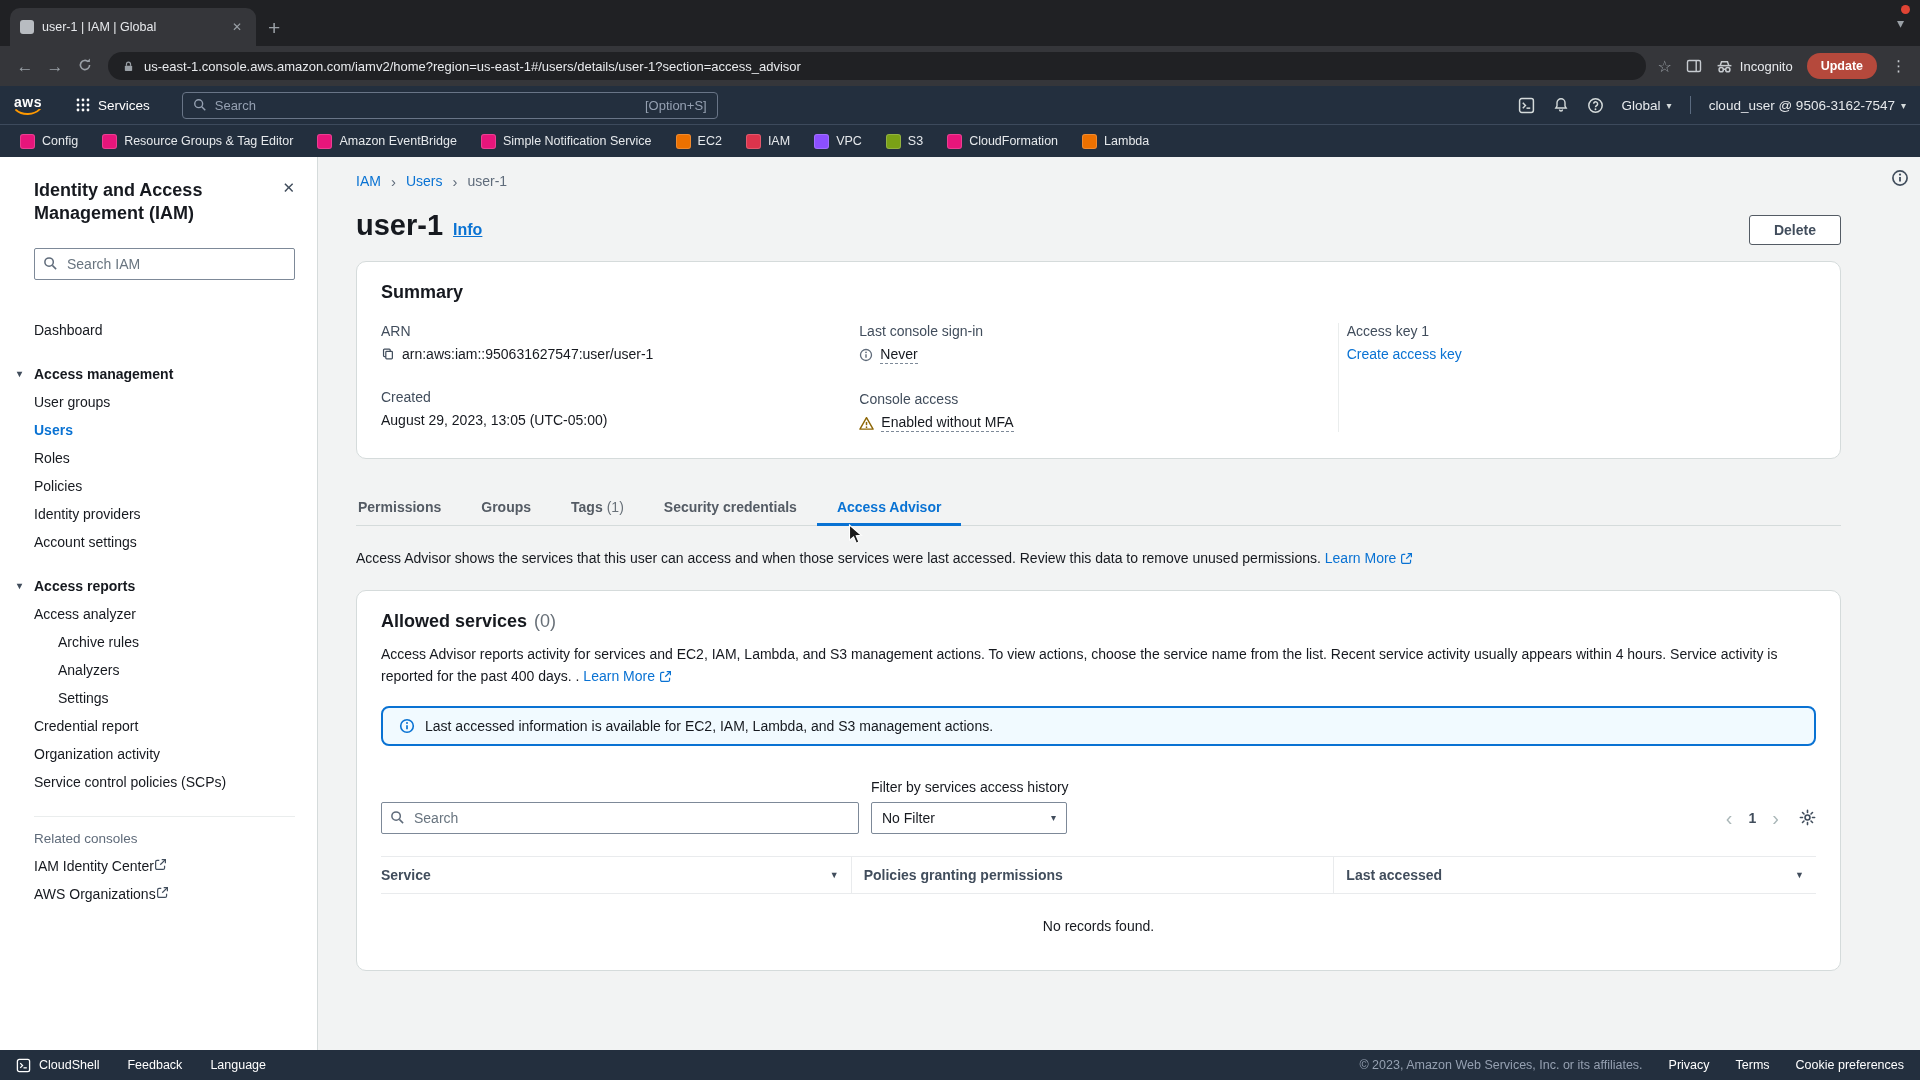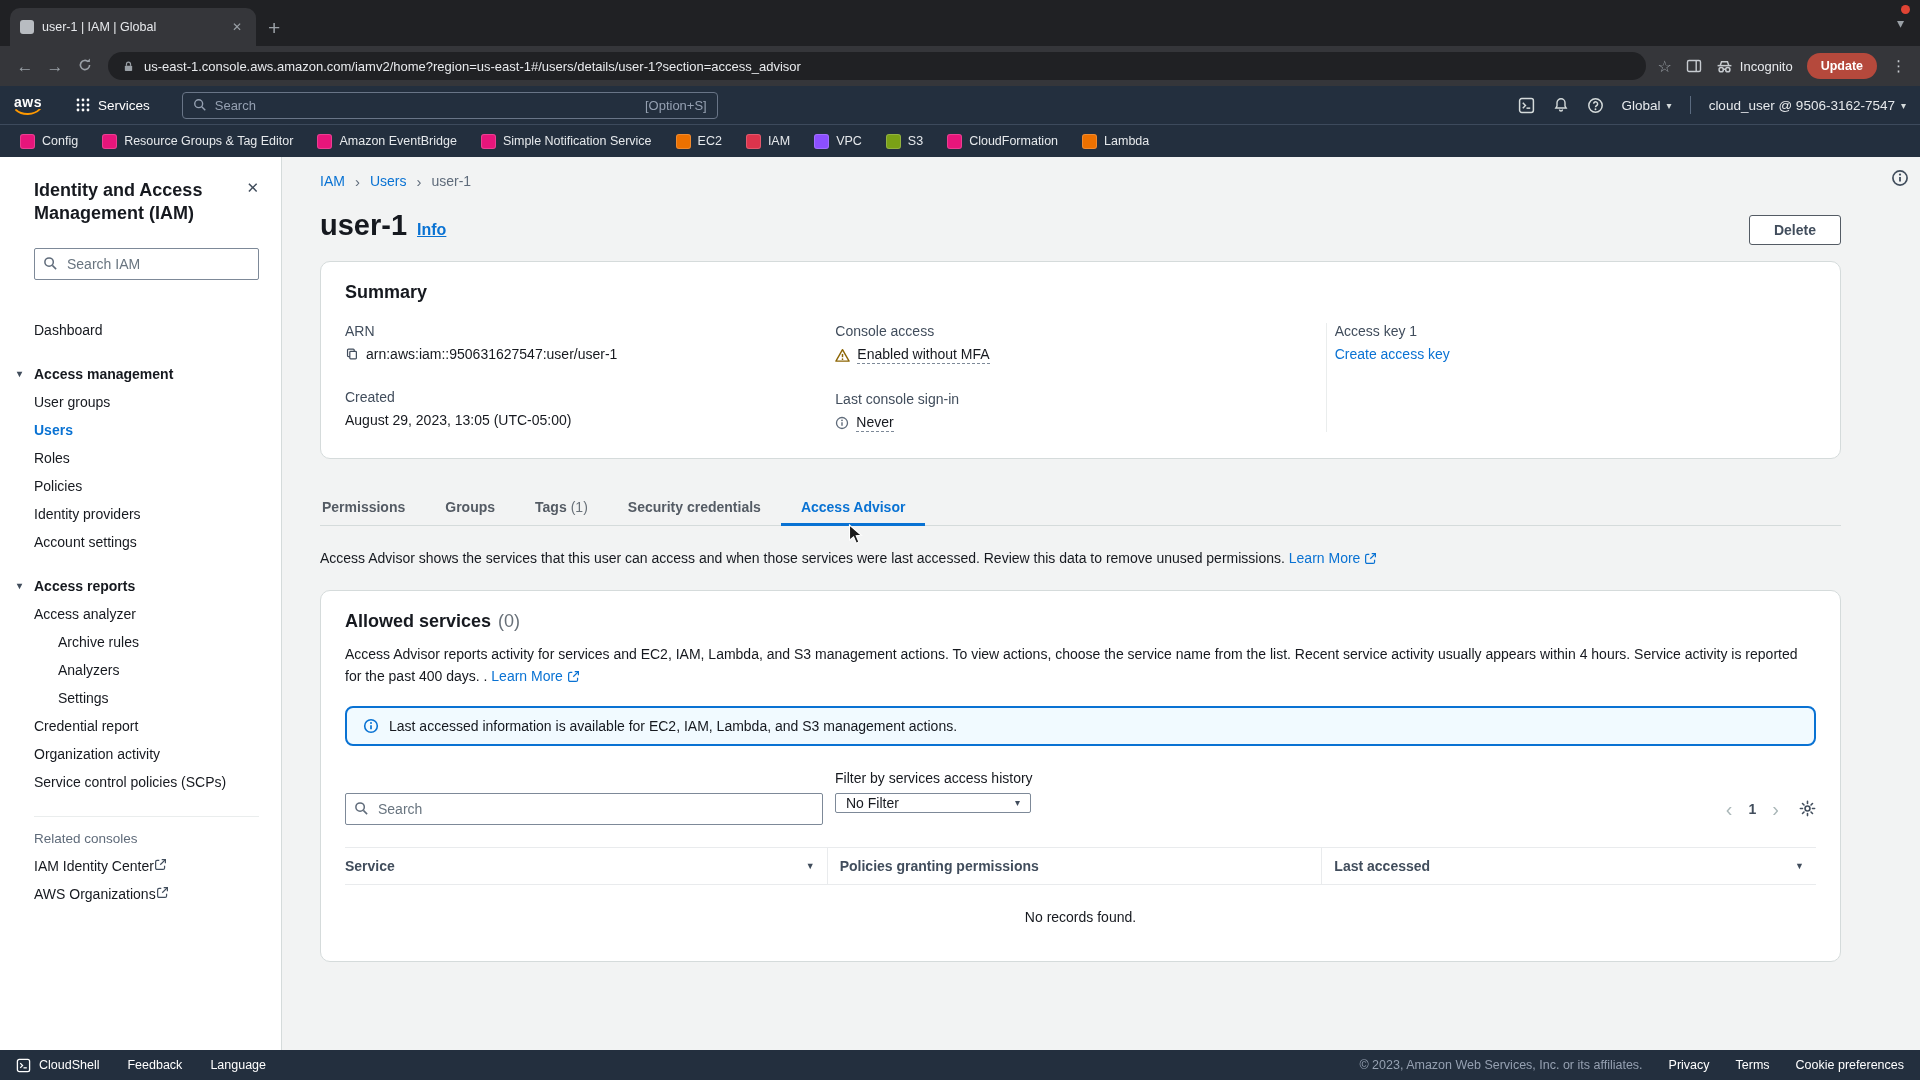--- a/index.html
+++ b/index.html
@@ -41,21 +41,21 @@
   .caret{font-size:10px;color:#d5dbdb}
   .vdiv{width:1px;height:18px;background:#5b6b80}
 
   
   .favbar{height:33px;background:#232f3e;border-top:1px solid #3d4a5c;display:flex;align-items:center;gap:24px;padding:0 20px;color:#e6e9ec;font-size:12.5px;flex:none}
   .fav{display:flex;align-items:center;gap:7px;white-space:nowrap}
   .fav-ico{width:15px;height:15px;border-radius:3px;flex:none;box-shadow:inset 0 0 0 1px rgba(255,255,255,.18)}
 
   
   .body{flex:1;display:flex;min-height:0}
-  .sidebar{width:282px;background:#fff;border-right:1px solid #d5dbdb;padding:22px 22px 20px 34px;position:relative;flex:none;overflow:hidden}
+  .sidebar{width:318px;background:#fff;border-right:1px solid #d5dbdb;padding:22px 22px 20px 34px;position:relative;flex:none;overflow:hidden}
   .sb-title{font-size:18px;font-weight:700;line-height:1.25;width:190px}
   .sb-close{position:absolute;top:22px;right:22px;color:#414d5c;font-size:15px}
   .sb-search{margin-top:24px;position:relative}
   .sb-search input{width:100%;height:32px;border:1px solid #7d8998;border-radius:2px;padding:0 8px 0 32px;font-size:14px;font-family:inherit;color:#16191f;background:#fff}
   .sb-search input::placeholder{color:#68747f}
   .sb-search .sico{position:absolute;left:9px;top:8px;color:#5f6b7a}
   .sb-nav{margin-top:36px;font-size:14px}
   .sb-item{padding:6px 0;color:#16191f;cursor:pointer}
   .sb-item.active{color:#0972d3;font-weight:700}
   .sb-section{font-weight:700;padding:6px 0;margin-top:16px;position:relative}
@@ -104,27 +104,27 @@
   .advisor-p{margin:22px 0;font-size:14px;line-height:1.45}
   .learn-more{color:#0972d3;text-decoration:none;display:inline-flex;align-items:center;gap:4px}
 
   .allowed-card{padding:20px 24px 0;margin-bottom:42px}
   .allowed-head{display:flex;align-items:baseline;gap:7px}
   .count{color:#687078;font-weight:400;font-size:18px}
   .allowed-desc{margin-top:12px;line-height:1.55;font-size:14px}
   .alert{margin-top:18px;border:2px solid #0972d3;background:#f1faff;border-radius:8px;padding:10px 16px;display:flex;align-items:center;gap:10px;font-size:14px}
   .alert .aico{color:#0972d3;display:inline-flex;flex:none}
 
-  .filter-grid{display:grid;grid-template-columns:478px 196px 1fr;column-gap:12px;row-gap:7px;margin-top:24px}
+  .filter-grid{display:grid;grid-template-columns:478px 196px 1fr;column-gap:12px;row-gap:7px;margin-top:33px}
   .filter-label{grid-column:2;grid-row:1;font-size:14px;color:#16191f;white-space:nowrap}
   .search-box{grid-column:1;grid-row:2;position:relative}
   .search-box input{width:100%;height:32px;border:1px solid #7d8998;border-radius:2px;padding:0 8px 0 32px;font-size:14px;font-family:inherit;color:#16191f;background:#fff}
   .search-box input::placeholder{color:#68747f}
   .search-box .sico{position:absolute;left:9px;top:8px;color:#5f6b7a}
-  .select{grid-column:2;grid-row:2;height:20px;border:1px solid #7d8998;border-radius:2px;background:#fff;display:flex;align-items:center;justify-content:space-between;padding:0 10px;font-size:14px;color:#16191f;cursor:pointer}
+  .select{grid-column:2;grid-row:2;height:32px;border:1px solid #7d8998;border-radius:2px;background:#fff;display:flex;align-items:center;justify-content:space-between;padding:0 10px;font-size:14px;color:#16191f;cursor:pointer}
   .select .caret{color:#414d5c}
   .pager{grid-column:3;grid-row:2;display:flex;align-items:center;justify-content:flex-end;gap:16px;color:#414d5c}
   .pg-arrow{color:#aab7b8;font-size:20px;line-height:1}
   .pg-num{font-weight:700;color:#414d5c}
   .gear-ico{color:#414d5c;display:inline-flex;margin-left:4px}
 
   .thead{display:flex;border-top:1px solid #e9ebed;border-bottom:1px solid #e9ebed;font-weight:700;color:#414d5c;margin-top:22px}
   .th{flex:1;padding:10px 12px;display:flex;align-items:center;justify-content:space-between;min-width:0}
   .th:first-child{padding-left:0}
   .th + .th{border-left:1px solid #e9ebed}
@@ -408,43 +408,43 @@
             </div>
             <div class="field">
               <div class="flabel">Created</div>
               <div class="fvalue">
                   <span>August 29, 2023, 13:05 (UTC-05:00)</span>
                 </div>
             </div>
           </div>
           <div class="scol">
             <div class="field">
+              <div class="flabel">Last console sign-in</div>
+              <div class="fvalue muted">
+                <span class="info-ico">
+                    <svg width="14" height="14" viewBox="0 0 16 16">
+                      <circle cx="8" cy="8" r="6.3" fill="none" stroke="currentColor" stroke-width="1.5"></circle>
+                      <line x1="8" y1="7.2" x2="8" y2="11.2" stroke="currentColor" stroke-width="1.6"></line>
+                      <circle cx="8" cy="4.9" r="1" fill="currentColor"></circle>
+                    </svg>
+                  </span>
+                <span class="dash-u">Never</span>
+              </div>
+            </div>
+            <div class="field">
               <div class="flabel">Console access</div>
               <div class="fvalue">
                 <span class="warn-ico">
                     <svg width="15" height="15" viewBox="0 0 16 16">
                       <path d="M8 1.8L15 14H1z" fill="none" stroke="currentColor" stroke-width="1.5" stroke-linejoin="round"></path>
                       <line x1="8" y1="6.3" x2="8" y2="9.8" stroke="currentColor" stroke-width="1.6"></line>
                       <circle cx="8" cy="11.9" r=".9" fill="currentColor"></circle>
                     </svg>
                   </span>
                 <span class="dash-u">Enabled without MFA</span>
-              </div>
-            </div>
-            <div class="field">
-              <div class="flabel">Last console sign-in</div>
-              <div class="fvalue muted">
-                <span class="info-ico">
-                    <svg width="14" height="14" viewBox="0 0 16 16">
-                      <circle cx="8" cy="8" r="6.3" fill="none" stroke="currentColor" stroke-width="1.5"></circle>
-                      <line x1="8" y1="7.2" x2="8" y2="11.2" stroke="currentColor" stroke-width="1.6"></line>
-                      <circle cx="8" cy="4.9" r="1" fill="currentColor"></circle>
-                    </svg>
-                  </span>
-                <span class="dash-u">Never</span>
               </div>
             </div>
           </div>
           <div class="scol scol3">
             <div class="field">
               <div class="flabel">Access key 1</div>
               <div class="fvalue">
                   <a class="blue-link" href="#">Create access key</a>
                 </div>
             </div>

